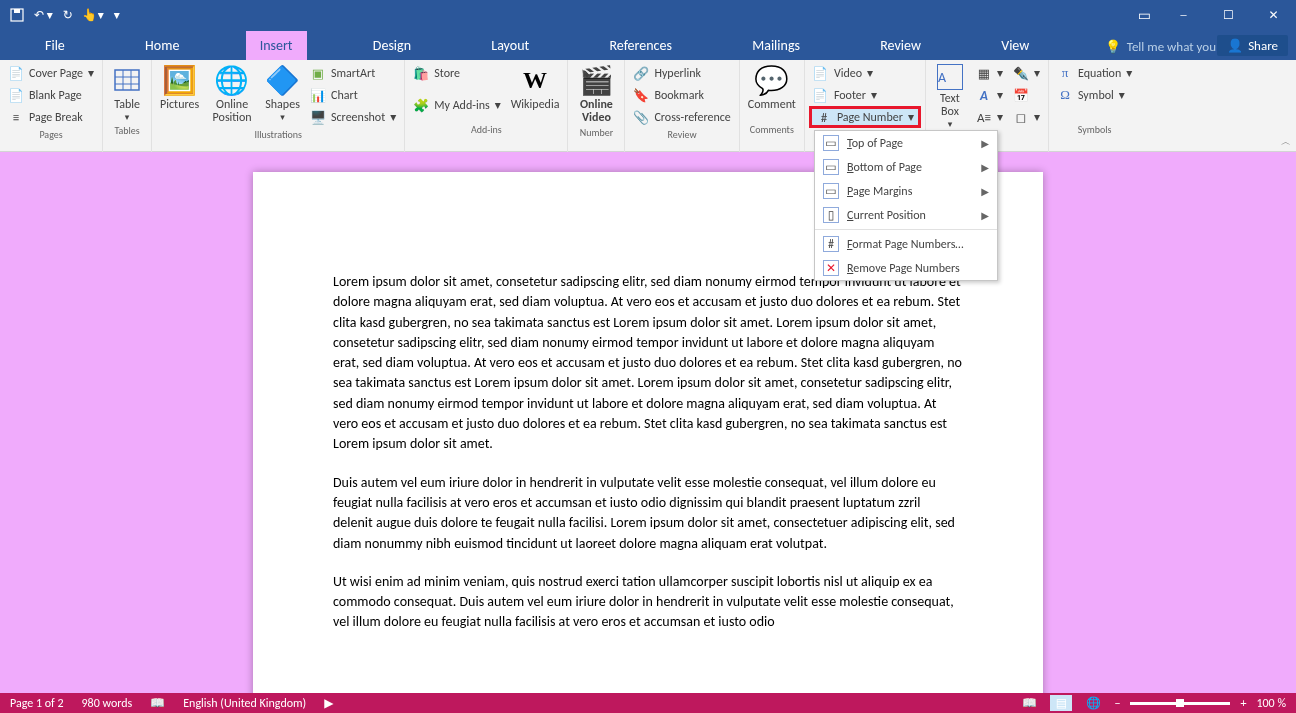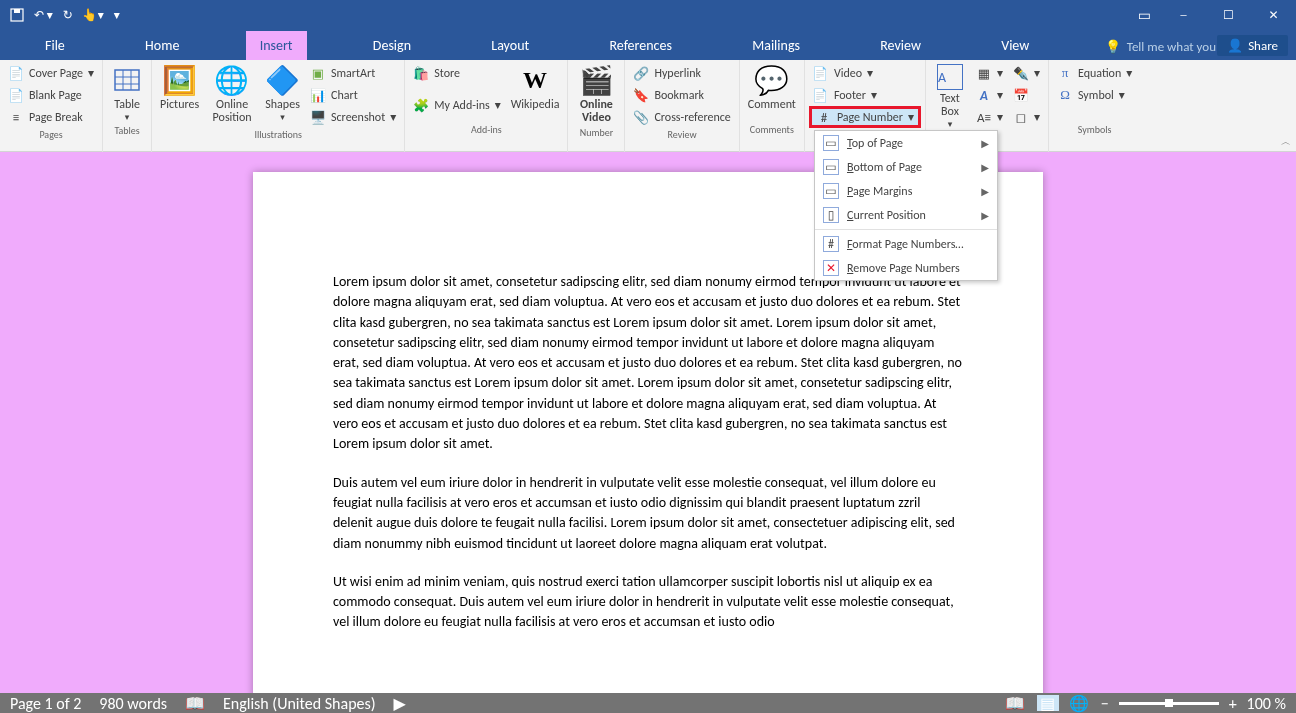--- a/index.html
+++ b/index.html
@@ -22,21 +22,21 @@
 .big-btn{display:flex;flex-direction:column;align-items:center;justify-content:flex-start;padding:2px 4px;font-size:12px;color:#444;cursor:pointer;min-width:40px;}
 .big-btn .icon{font-size:28px;height:32px;display:flex;align-items:center;}
 .big-btn .label{text-align:center;line-height:1.1;margin-top:2px;}
 .small-btns{display:flex;flex-direction:column;gap:0px;}
 .small-btn{display:flex;align-items:center;gap:5px;padding:1px 4px;font-size:12px;color:#444;cursor:pointer;white-space:nowrap;height:22px;}
 .small-btn .sicon{width:16px;height:16px;display:inline-flex;align-items:center;justify-content:center;font-size:13px;}
 .collapse-ribbon{position:absolute;right:5px;bottom:2px;font-size:10px;color:#666;cursor:pointer;}
 .doc-area{height:541px;background:#f0abfc;overflow:auto;display:flex;justify-content:center;padding-top:20px;}
 .page{width:790px;min-height:1000px;background:#fff;box-shadow:0 0 8px rgba(0,0,0,.3);padding:100px 80px;font-size:14px;line-height:1.45;color:#000;font-family:Calibri,sans-serif;}
 .page p{margin-bottom:18px;text-align:left;}
-.statusbar{height:20px;background:#737373;color:#fff;font-size:16px;display:flex;align-items:center;padding:0 10px;position:absolute;bottom:0;width:100%;}
+.statusbar{height:20px;background:#be185d;color:#fff;font-size:12px;display:flex;align-items:center;padding:0 10px;position:absolute;bottom:0;width:100%;}
 .statusbar .sitem{margin-right:18px;display:flex;align-items:center;gap:5px;cursor:pointer;}
 .statusbar .right{margin-left:auto;display:flex;align-items:center;gap:10px;}
 .zoom-slider{width:100px;height:3px;background:#fff;position:relative;}
 .zoom-slider::after{content:"";position:absolute;left:50%;top:-3px;width:8px;height:8px;background:#fff;transform:translateX(-50%);}
 .highlight-red{border:3px solid #e8172c;}
 .dropdown-menu{position:absolute;left:814px;top:130px;width:184px;background:#fff;border:1px solid #c6c6c6;box-shadow:2px 2px 4px rgba(0,0,0,.2);z-index:100;}
 .menu-item{display:flex;align-items:center;padding:4px 8px;font-size:12px;color:#444;cursor:pointer;position:relative;height:24px;}
 .menu-item .micon{width:16px;height:16px;margin-right:8px;display:flex;align-items:center;justify-content:center;font-size:12px;border:1px solid #8faadc;background:#fff;}
 .menu-item .arrow{position:absolute;right:8px;font-size:10px;color:#666;}
 .menu-sep{height:1px;background:#e1e1e1;margin:2px 0;}
@@ -292,21 +292,21 @@
     <p>Lorem ipsum dolor sit amet, consetetur sadipscing elitr, sed diam nonumy eirmod tempor invidunt ut labore et dolore magna aliquyam erat, sed diam voluptua. At vero eos et accusam et justo duo dolores et ea rebum. Stet clita kasd gubergren, no sea takimata sanctus est Lorem ipsum dolor sit amet. Lorem ipsum dolor sit amet, consetetur sadipscing elitr, sed diam nonumy eirmod tempor invidunt ut labore et dolore magna aliquyam erat, sed diam voluptua. At vero eos et accusam et justo duo dolores et ea rebum. Stet clita kasd gubergren, no sea takimata sanctus est Lorem ipsum dolor sit amet. Lorem ipsum dolor sit amet, consetetur sadipscing elitr, sed diam nonumy eirmod tempor invidunt ut labore et dolore magna aliquyam erat, sed diam voluptua. At vero eos et accusam et justo duo dolores et ea rebum. Stet clita kasd gubergren, no sea takimata sanctus est Lorem ipsum dolor sit amet.</p>
     <p>Duis autem vel eum iriure dolor in hendrerit in vulputate velit esse molestie consequat, vel illum dolore eu feugiat nulla facilisis at vero eros et accumsan et iusto odio dignissim qui blandit praesent luptatum zzril delenit augue duis dolore te feugait nulla facilisi. Lorem ipsum dolor sit amet, consectetuer adipiscing elit, sed diam nonummy nibh euismod tincidunt ut laoreet dolore magna aliquam erat volutpat.</p>
     <p>Ut wisi enim ad minim veniam, quis nostrud exerci tation ullamcorper suscipit lobortis nisl ut aliquip ex ea commodo consequat. Duis autem vel eum iriure dolor in hendrerit in vulputate velit esse molestie consequat, vel illum dolore eu feugiat nulla facilisis at vero eros et accumsan et iusto odio</p>
   </div>
 </div>
 
 <div class="statusbar">
   <span class="sitem">Page 1 of 2</span>
   <span class="sitem">980 words</span>
   <span class="sitem">📖</span>
-  <span class="sitem">English (United Shapes)</span>
+  <span class="sitem">English (United Kingdom)</span>
   <span class="sitem">▶</span>
   <div class="right">
     <span class="view-btn">📖</span>
     <span class="view-btn active">▤</span>
     <span class="view-btn">🌐</span>
     <span>−</span>
     <span class="zoom-slider"></span>
     <span>+</span>
     <span>100 %</span>
   </div>

